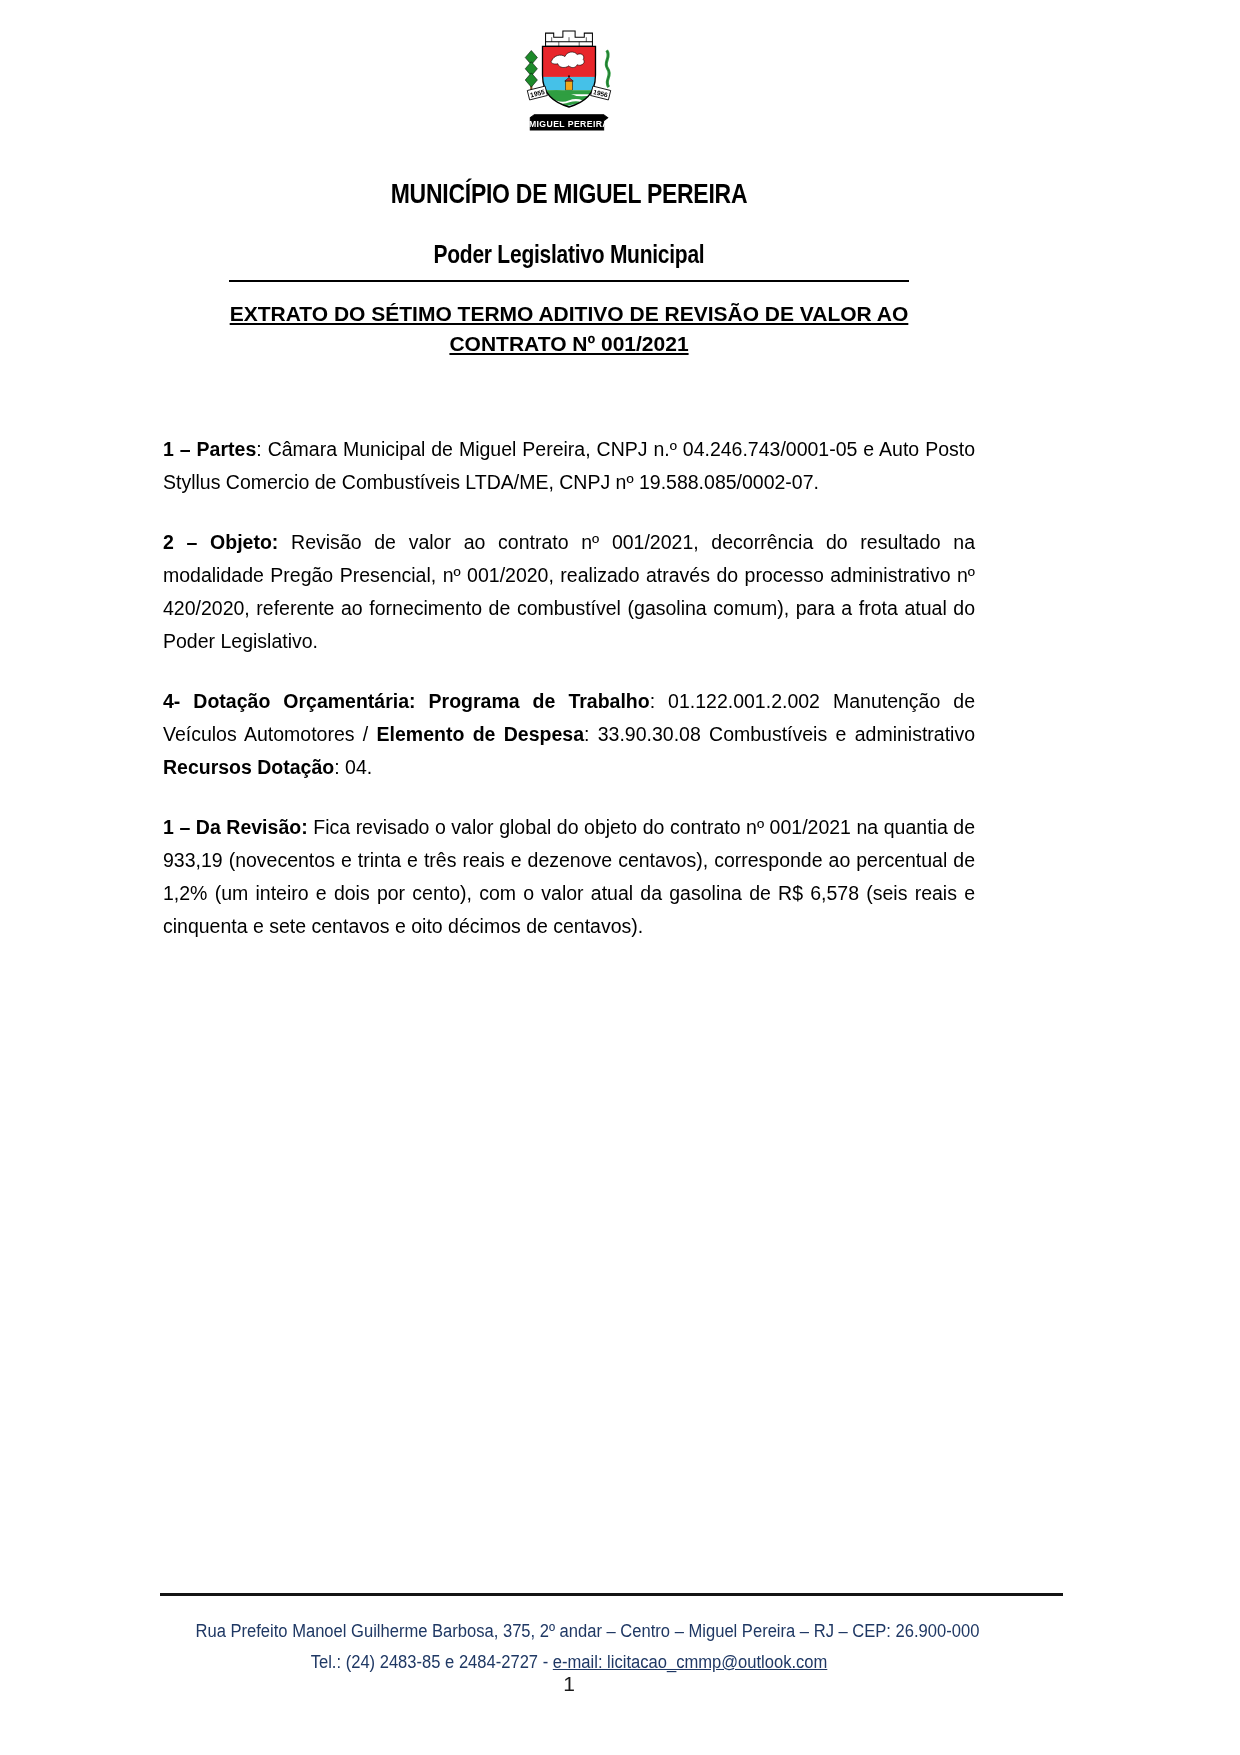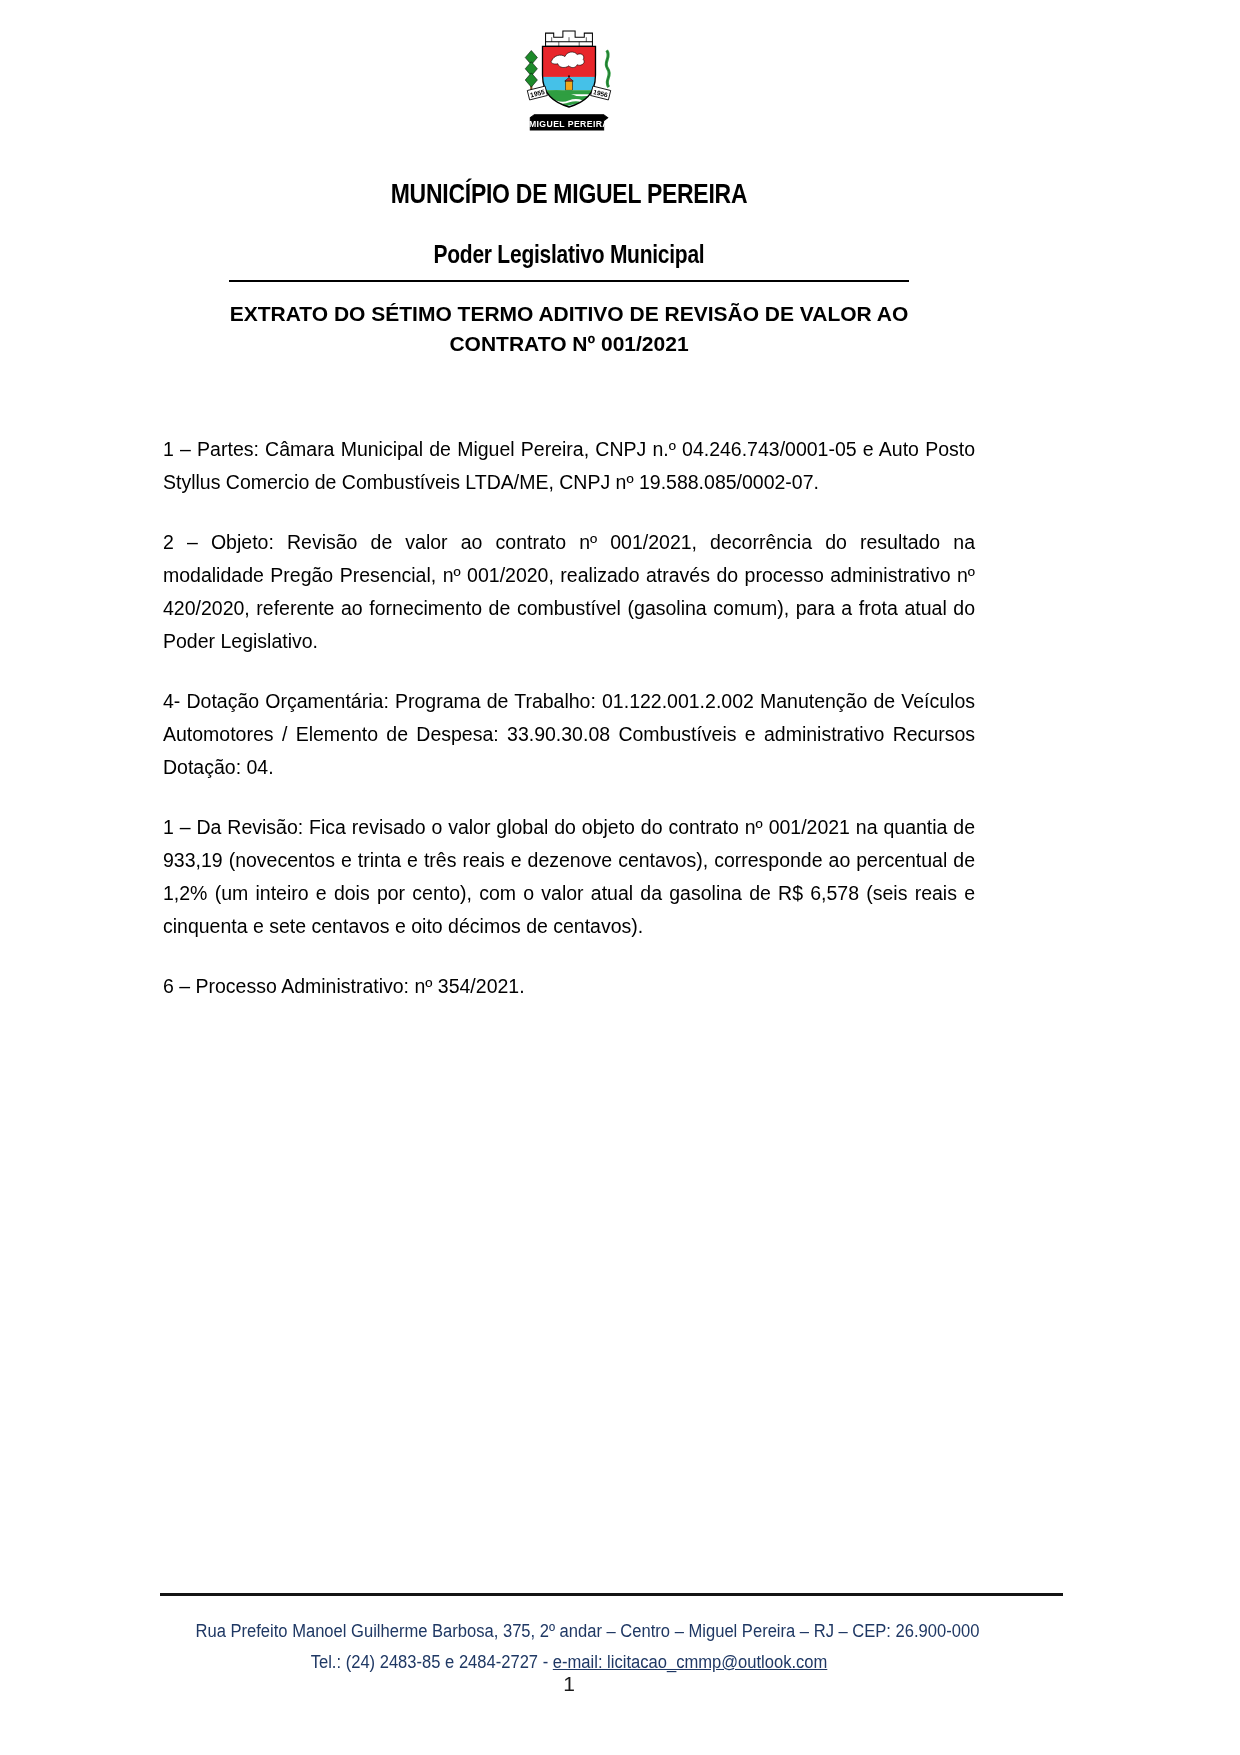--- a/index.html
+++ b/index.html
@@ -43,29 +43,29 @@
     border-top: 2px solid #000;
     height: 0;
   }
   .doc-title {
     margin-top: 17px;
     text-align: center;
     font-size: 21px;
     font-weight: bold;
     line-height: 30px;
   }
-  .doc-title span { }
+  .doc-title span { text-decoration: underline; }
   .doc-body {
     margin-top: 74px;
     font-size: 19.5px;
     line-height: 33px;
     text-align: justify;
   }
   .doc-body p { margin: 0 0 27px 0; }
-  .b { font-weight: normal; }
+  .b { font-weight: bold; }
   .footer-rule {
     position: absolute;
     left: 160px; top: 1585px;
     width: 903px;
     border: none;
     border-top: 3px solid #141414;
     height: 0;
   }
   .footer-text {
     position: absolute;
@@ -169,21 +169,20 @@
 
   <div class="doc-body">
     <p><span class="b">1 – Partes</span><span>: Câmara Municipal de Miguel Pereira, CNPJ n.º 04.246.743/0001-05 e Auto Posto Styllus Comercio de Combustíveis LTDA/ME, CNPJ nº 19.588.085/0002-07.</span></p>
 
     <p><span class="b">2 – Objeto:</span><span> Revisão de valor ao contrato nº 001/2021, decorrência do resultado na modalidade Pregão Presencial, nº 001/2020, realizado através do processo administrativo nº 420/2020, referente ao fornecimento de combustível (gasolina comum), para a frota atual do Poder Legislativo.</span></p>
 
     <p><span class="b">4- Dotação Orçamentária: Programa de Trabalho</span><span>: 01.122.001.2.002 Manutenção de Veículos Automotores / </span><span class="b">Elemento de Despesa</span><span>: 33.90.30.08 Combustíveis e administrativo </span><span class="b">Recursos Dotação</span><span>: 04.</span></p>
 
     <p><span class="b">1 – Da Revisão:</span><span> Fica revisado o valor global do objeto do contrato nº 001/2021 na quantia de 933,19 (novecentos e trinta e três reais e dezenove centavos), corresponde ao percentual de 1,2% (um inteiro e dois por cento), com o valor atual da gasolina de R$ 6,578 (seis reais e cinquenta e sete centavos e oito décimos de centavos).</span></p>
 
-    <p><span class="b">6 – Processo Administrativo</span><span>: nº 354/2021.</span></p>
 
   </div>
 
 </div>
 
 <hr class="footer-rule">
 <div class="footer-text">
   <span>Rua Prefeito Manoel Guilherme Barbosa, 375, 2º andar – Centro – Miguel Pereira – RJ – CEP: 26.900-000</span><br>
   <span>Tel.: (24) 2483-85 e 2484-2727 - </span><a href="#" class="email">e-mail: licitacao_cmmp@outlook.com</a>
 </div>

